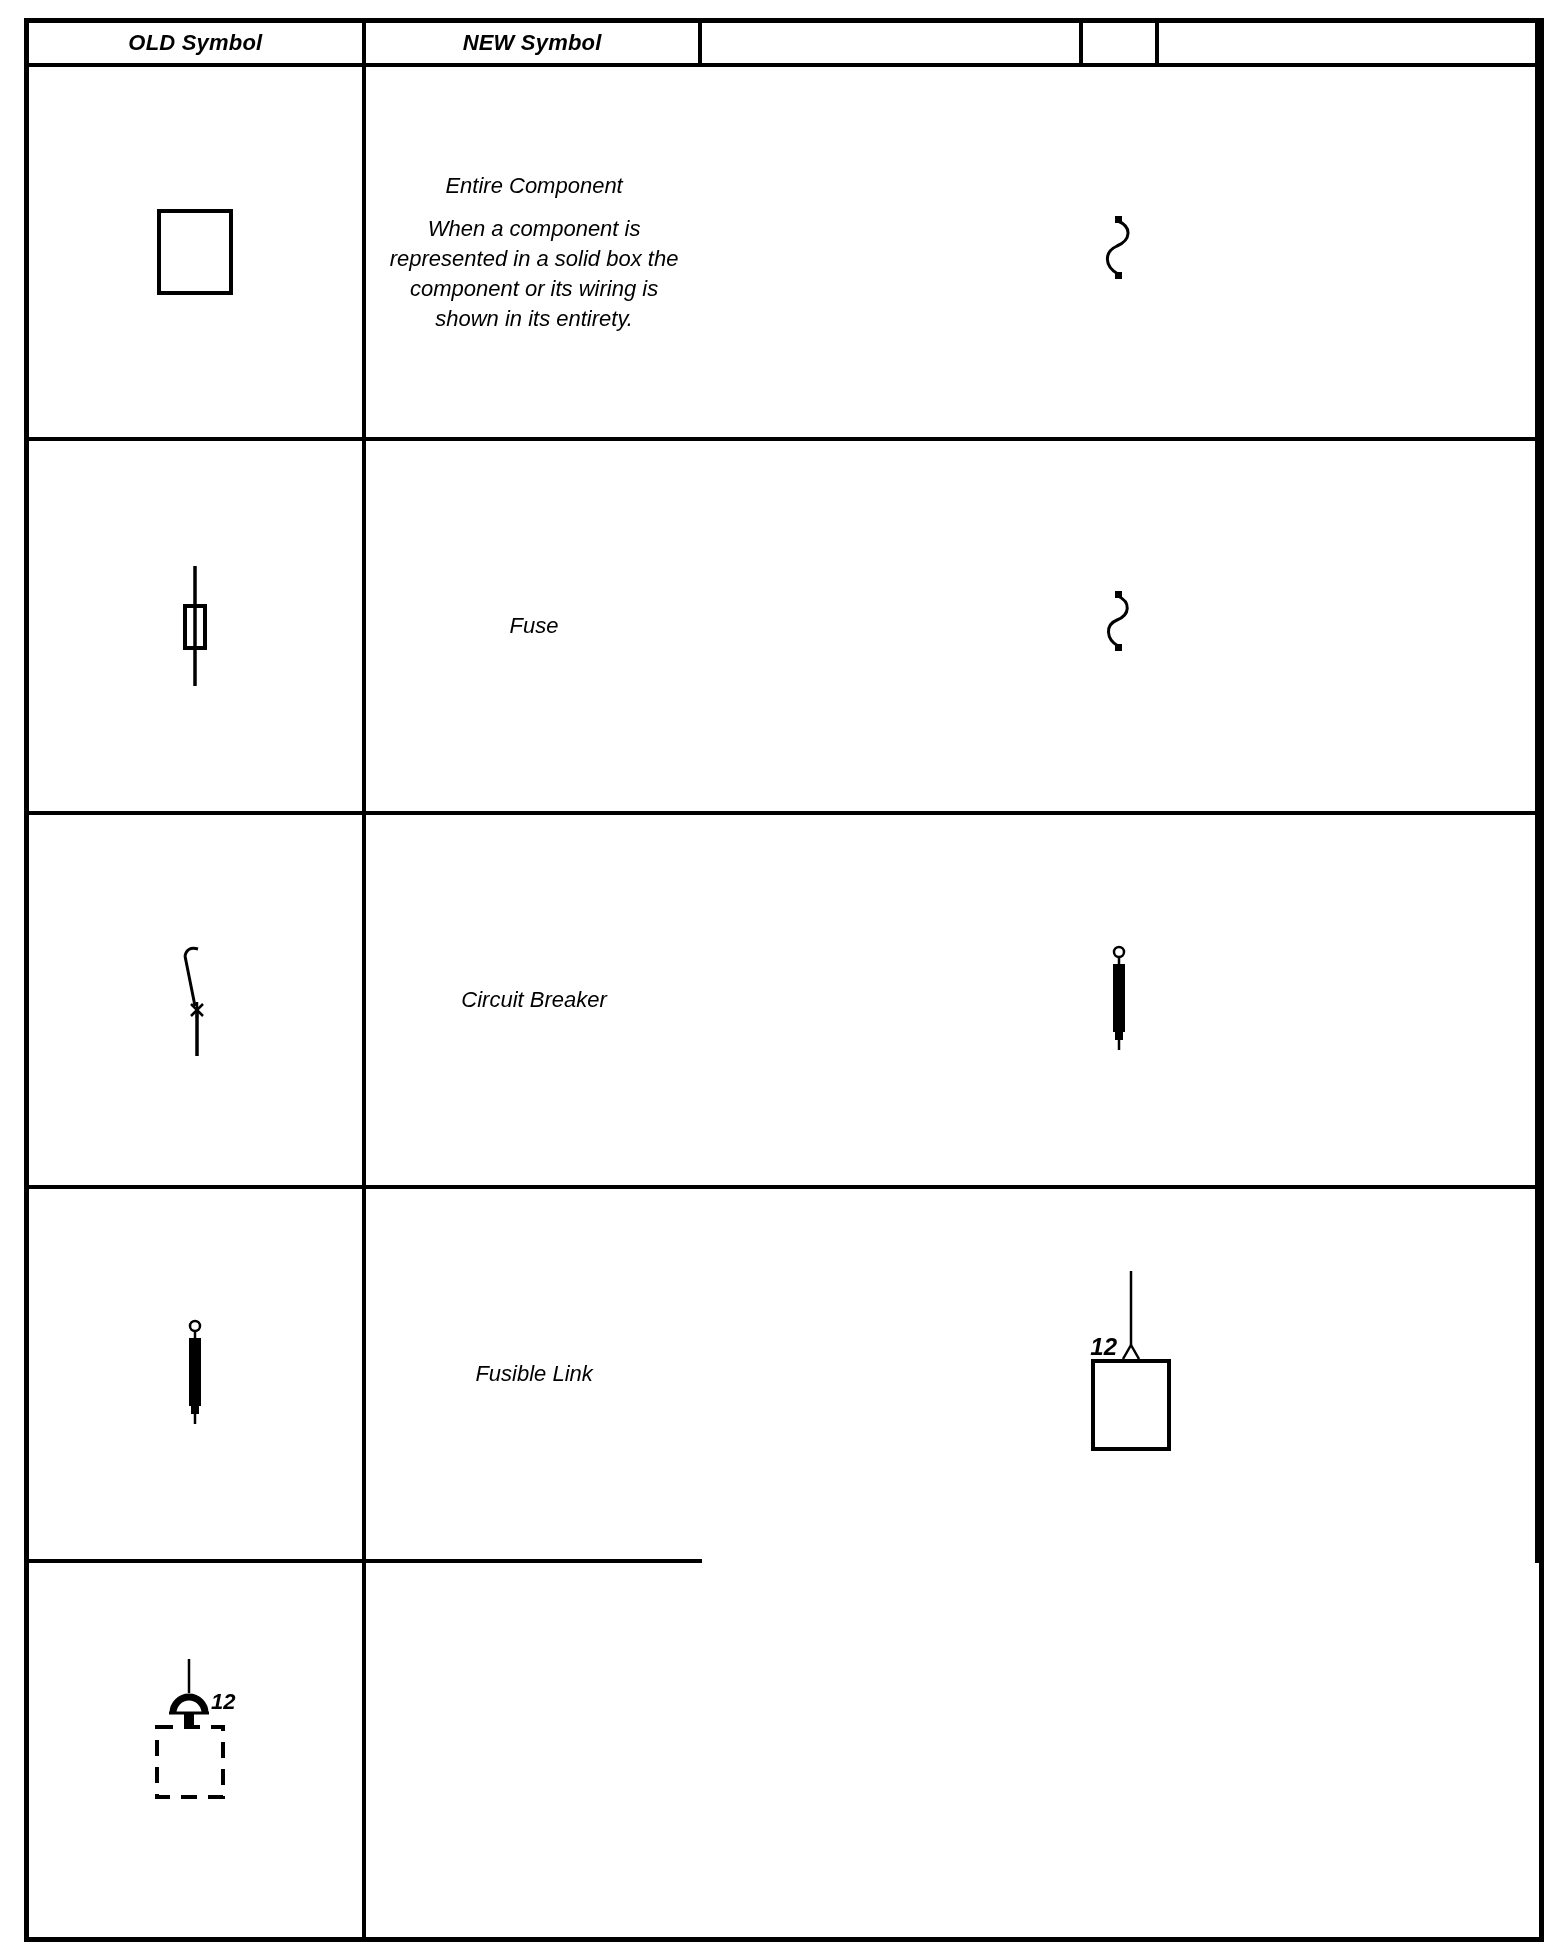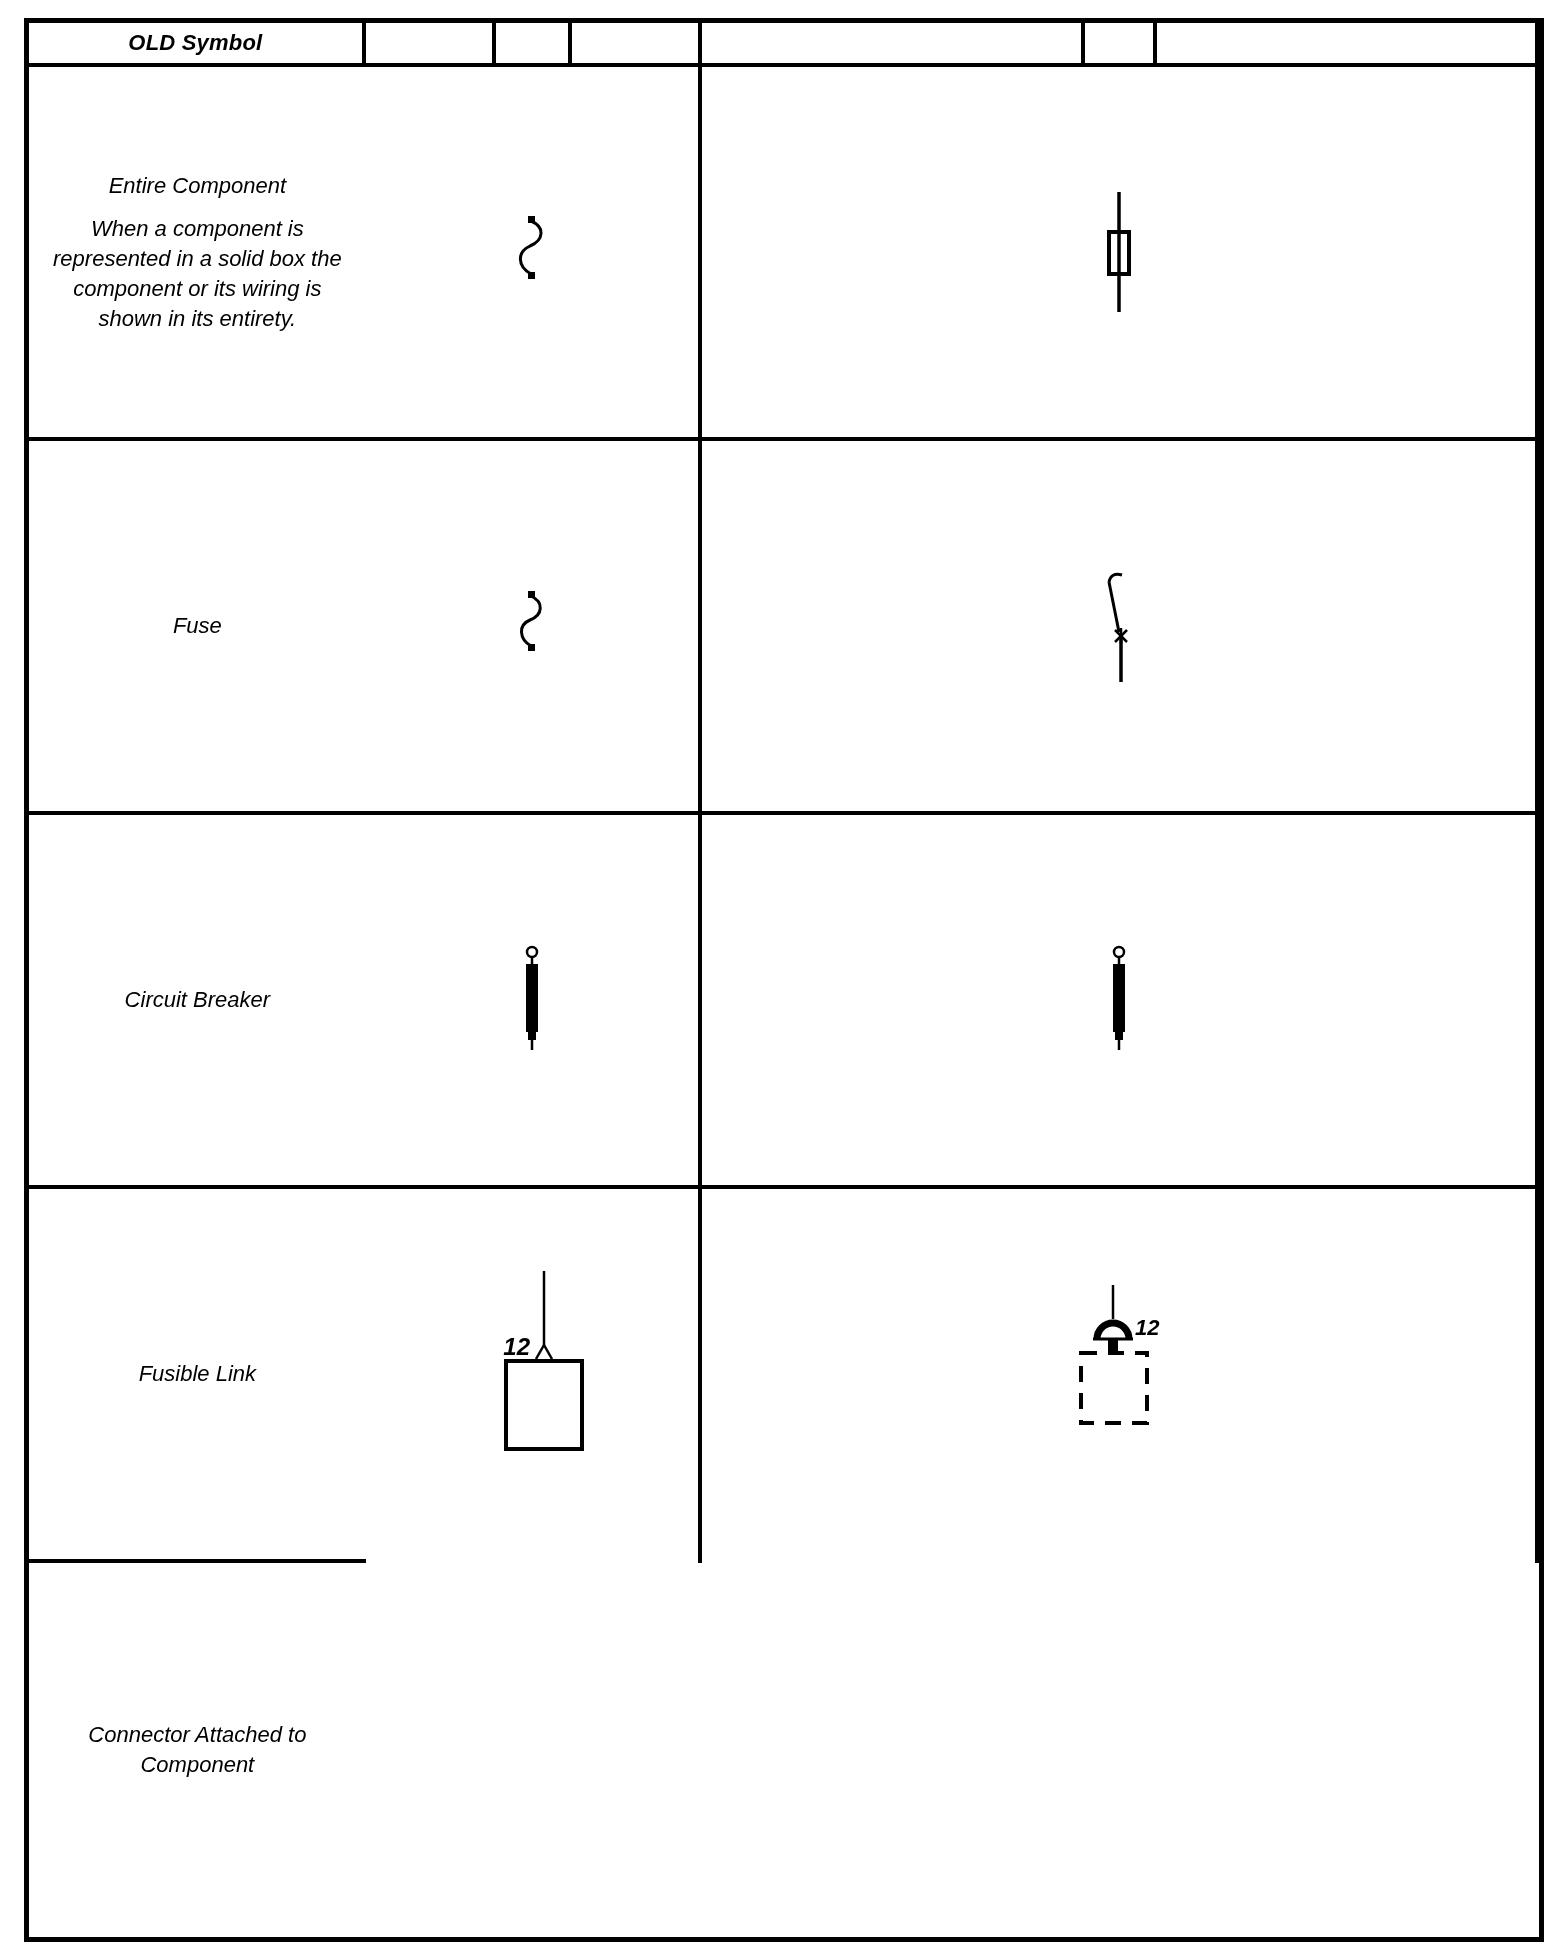--- a/index.html
+++ b/index.html
@@ -30,20 +30,23 @@
   svg { display:block; }
   .svg-label { font-family:"Liberation Sans", sans-serif; font-weight:bold; }
 </style>
 </head>
 <body>
 
 <div class="symbol-table">
 
   <div class="cell head">
     <span>OLD Symbol</span>
+  </div>
+  <div class="cell head">
+    <span>NEW Symbol</span>
   </div>
 
   <div class="cell">
     <svg width="86" height="96" viewBox="0 0 86 96">
       <rect x="5" y="5" width="76" height="86" fill="none" stroke="#000" stroke-width="4"></rect>
     </svg>
   </div>
   <div class="cell">
     <svg width="82" height="92" viewBox="0 0 82 92">
       <rect x="5" y="5" width="72" height="82" fill="none" stroke="#000" stroke-width="4"></rect>
@@ -135,19 +138,14 @@
   <div class="cell row-last">
     <svg width="160" height="190" viewBox="0 0 160 190">
       <line x1="74" y1="4" x2="74" y2="38" stroke="#000" stroke-width="2.5"></line>
       <path d="M58,58 A16,16 0 1 1 90,58" fill="none" stroke="#000" stroke-width="7"></path>
       <line x1="54" y1="58" x2="94" y2="58" stroke="#000" stroke-width="3"></line>
       <rect x="69" y="58" width="10" height="16" fill="#000"></rect>
       <text x="96" y="54" text-anchor="start" font-size="22" class="svg-label">12</text>
       <rect x="42" y="72" width="66" height="70" fill="none" stroke="#000" stroke-width="4" stroke-dasharray="16 11"></rect>
     </svg>
   </div>
-  <div class="cell col-last row-last">
-    <div class="desc">
-      <span class="title">Connector Attached to Component</span>
-    </div>
-  </div>
 
 </div>
 
 </body></html>

